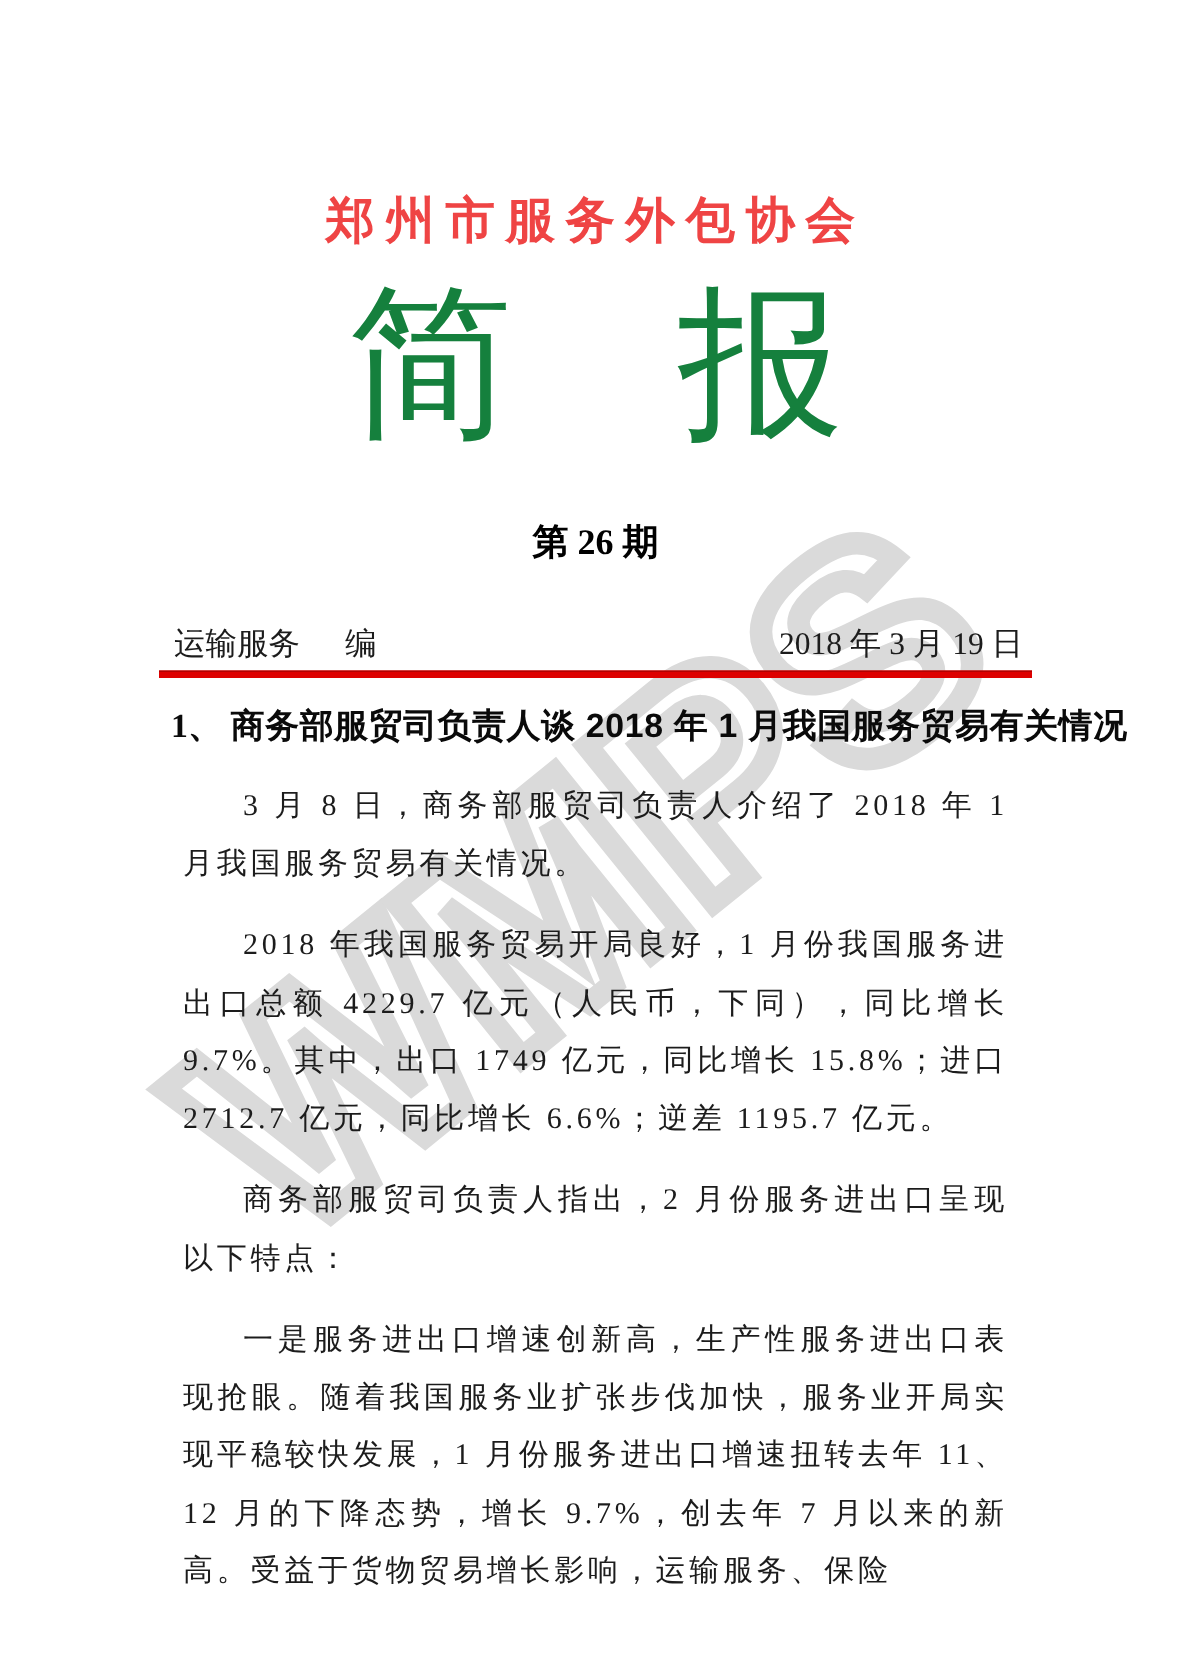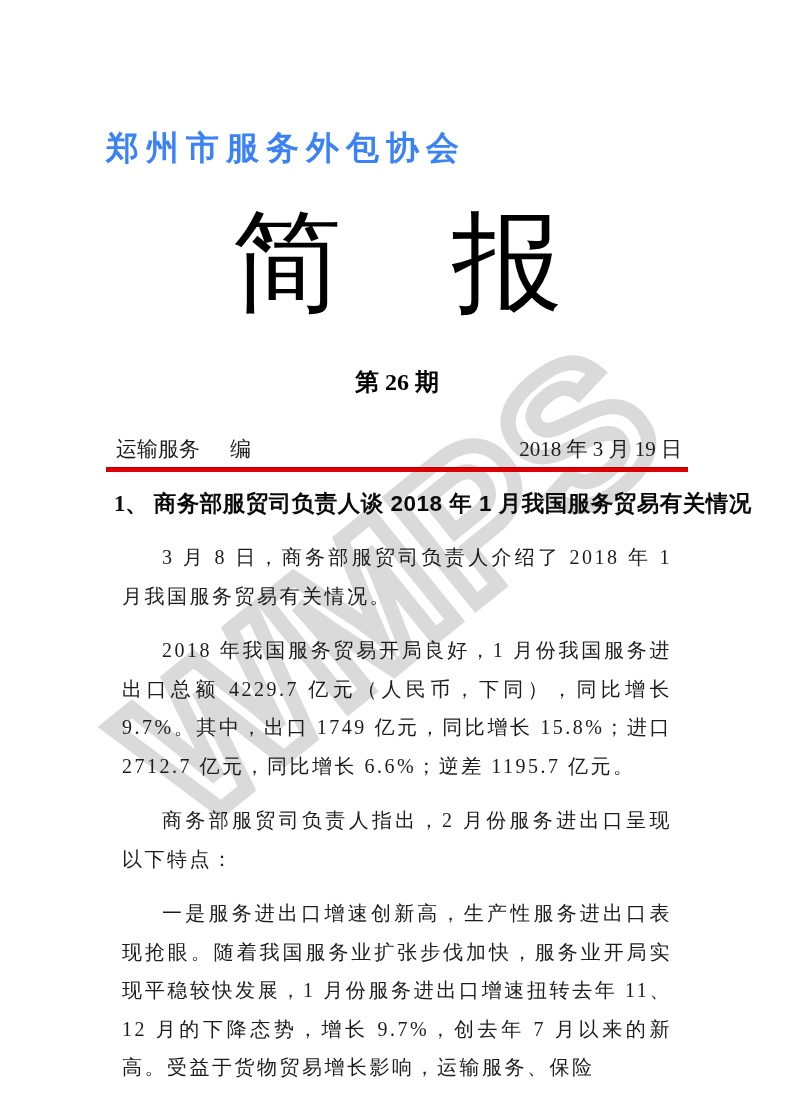--- a/index.html
+++ b/index.html
@@ -32,32 +32,32 @@
       -webkit-text-stroke: 15px #dadada;
     }
   }
   .content {
     position: relative;
     z-index: 1;
     padding: 0 102px 0 106px;
   }
   .org-title {
     padding-top: 128px;
-    text-align: left;
-    color: #3b82f6;
+    text-align: center;
+    color: #ef4444;
     font-size: 33px;
     line-height: 40px;
     font-weight: 700;
     letter-spacing: 7px;
     white-space: nowrap;
   }
   .bulletin-title {
-    margin-top: 38px;
+    margin-top: 18px;
     text-align: center;
-    color: #000000;
+    color: #15803d;
     font-size: 110px;
     line-height: 114px;
     font-weight: 400;
     white-space: nowrap;
   }
   .issue-number {
     margin-top: 46px;
     text-align: center;
     font-size: 24px;
     line-height: 32px;

